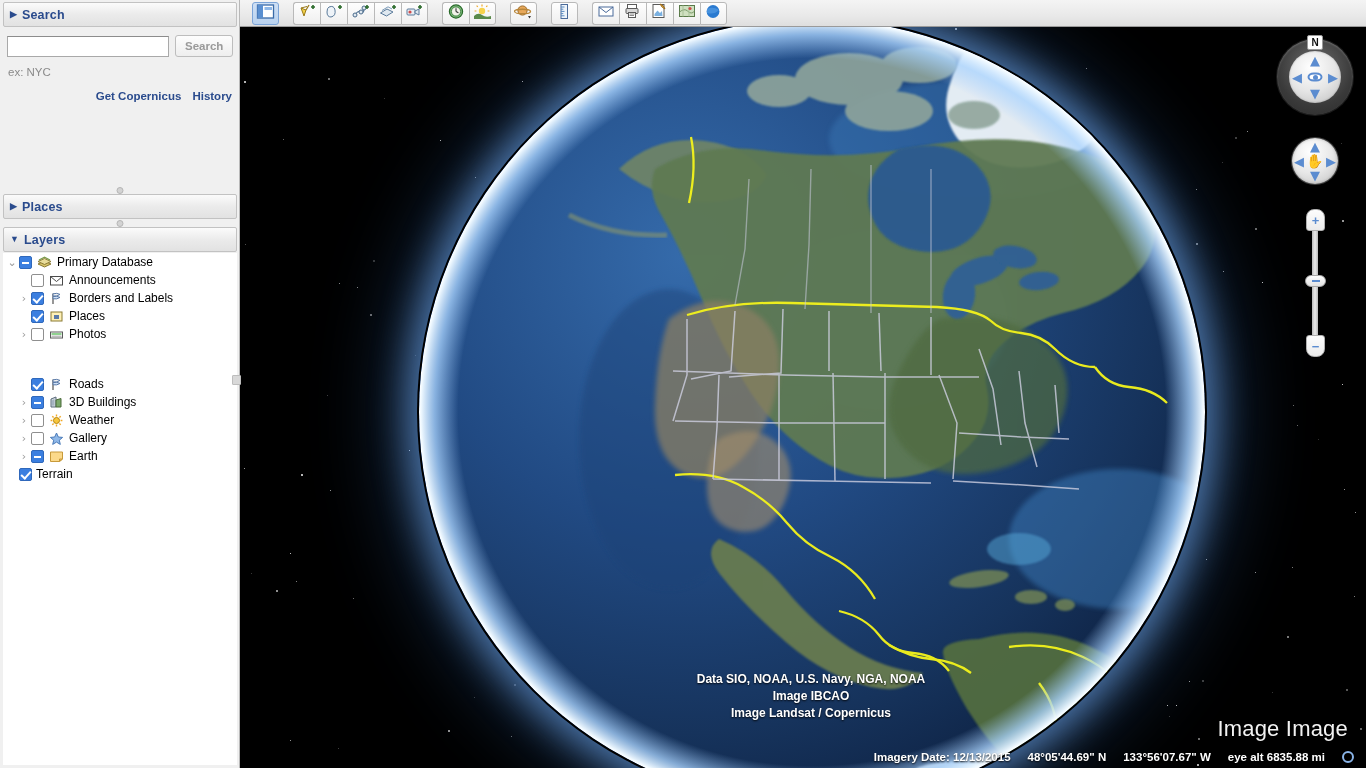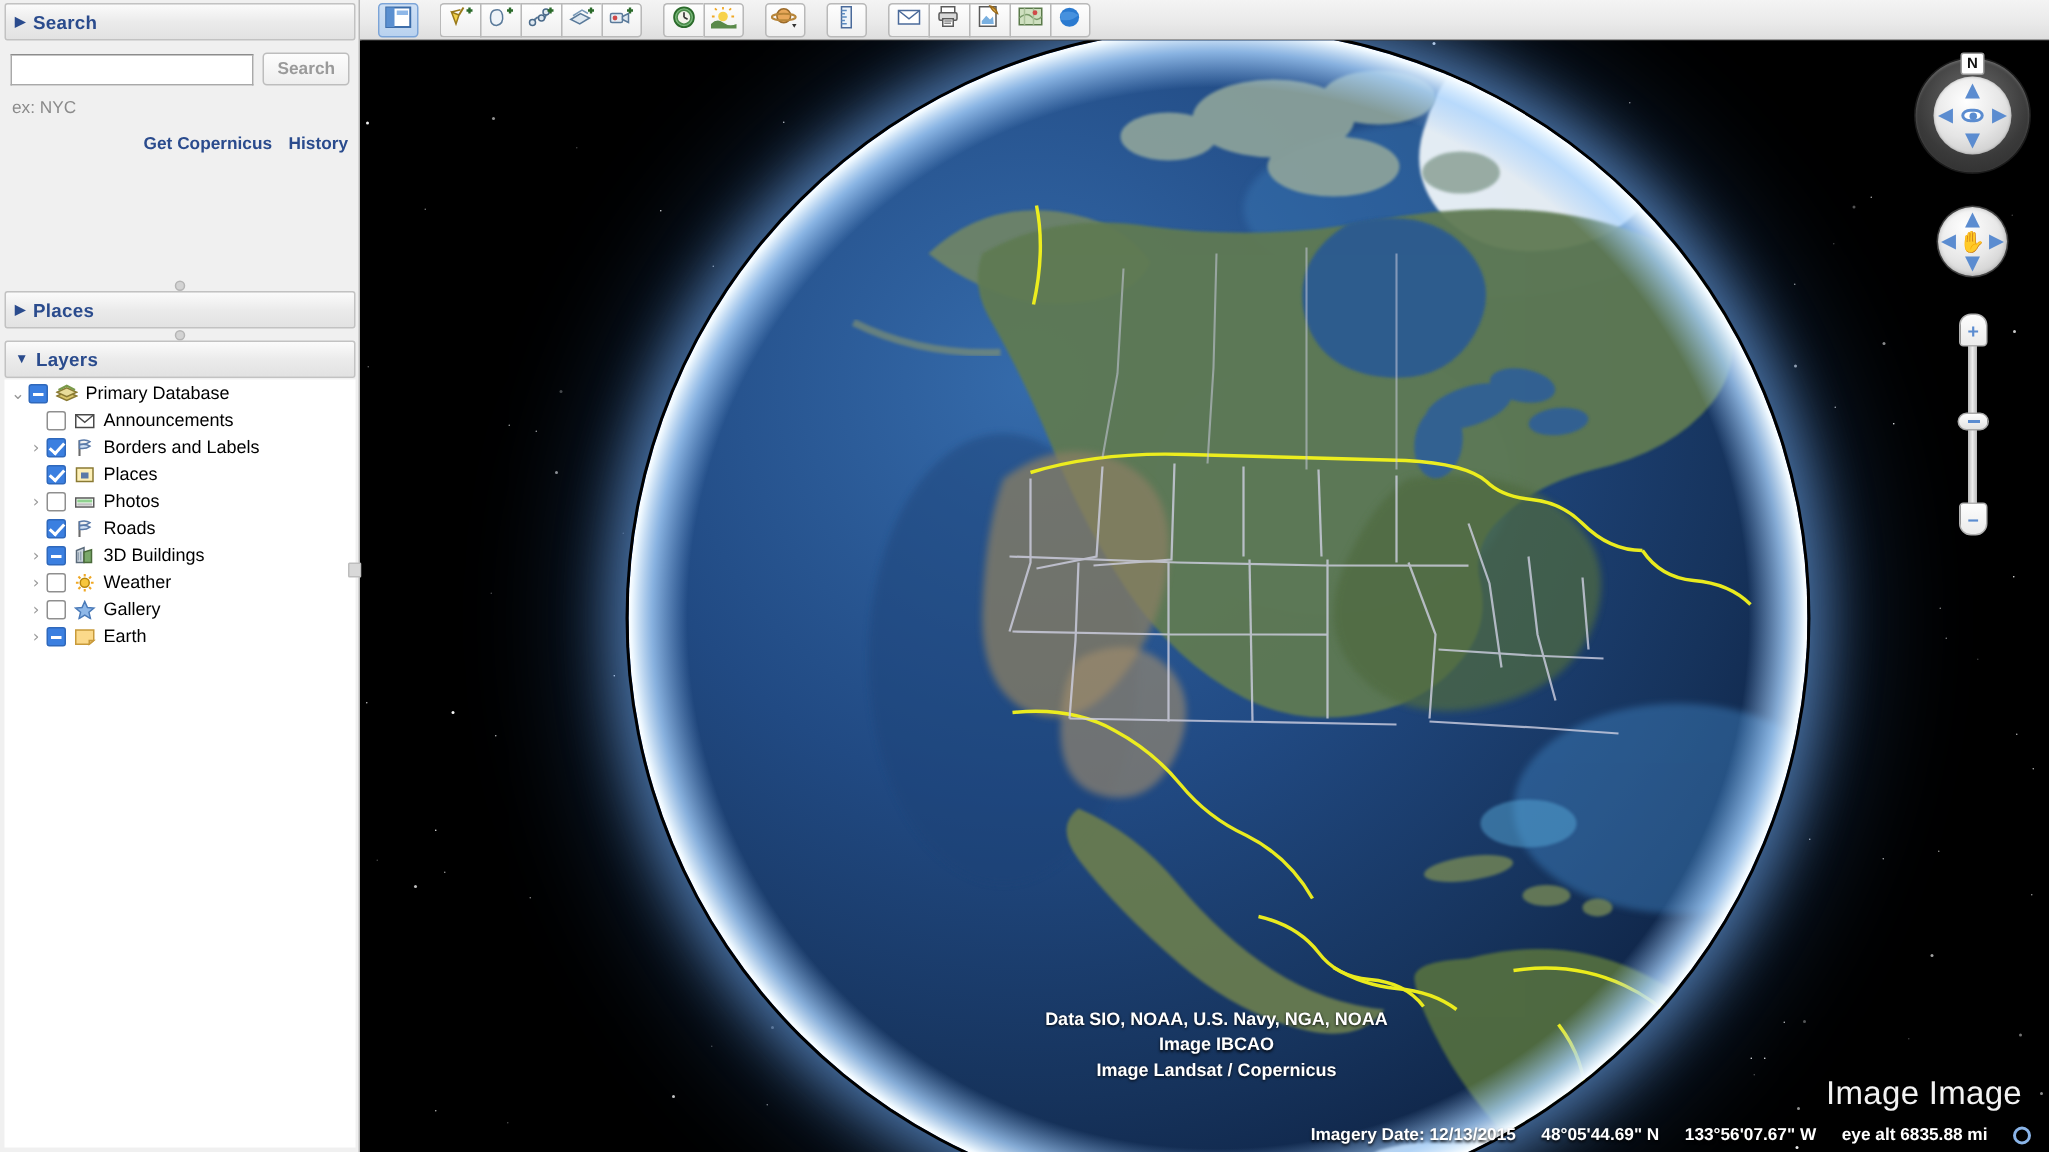--- a/index.html
+++ b/index.html
@@ -347,21 +347,21 @@
             <span class="cb"></span>
             <span class="licon">
               <svg width="15" height="13" viewBox="0 0 15 13">
                 <rect x="1.5" y="4" width="12" height="6" fill="#fff" stroke="#5a5a5a"></rect>
                 <rect x="2.5" y="5" width="10" height="2" fill="#8fd18f"></rect>
                 <rect x="2.5" y="7.5" width="10" height="1.6" fill="#bfbfbf"></rect>
               </svg>
             </span>
             <span class="lbl">Photos</span>
           </div>
-          <div class="layer-row" style="padding-left: 14px;">
+          <div class="layer-row" style="padding-left: 14px; margin-top: 32px;">
             <span class="expander none">›</span>
             <span class="cb checked"></span>
             <span class="licon">
               <svg width="15" height="13" viewBox="0 0 15 13">
                 <path d="M4 1.5 L4 12" stroke="#6a6a6a" stroke-width="1.4"></path>
                 <path d="M4 1.8 q4 -1.2 7 .6 q-3 2.4 -7 1.6 z" fill="#f2f2f2" stroke="#5a7aa8"></path>
                 <path d="M4 4.6 q4 -1 7 .8 q-3 2.2 -7 1.4 z" fill="#cfe0f5" stroke="#5a7aa8"></path>
               </svg>
             </span>
             <span class="lbl">Roads</span>
@@ -405,20 +405,25 @@
           <div class="layer-row" style="padding-left: 14px;">
             <span class="expander">›</span>
             <span class="cb partial"></span>
             <span class="licon">
               <svg width="15" height="13" viewBox="0 0 15 13">
                 <path d="M1.5 2 L13.5 2 L13.5 9 L10.5 11.5 L1.5 11.5 Z" fill="#fbd98a" stroke="#c89a3a"></path>
                 <path d="M13.5 9 L10.5 9 L10.5 11.5 Z" fill="#f0c068" stroke="#c89a3a"></path>
               </svg>
             </span>
             <span class="lbl">Earth</span>
+          </div>
+          <div class="layer-row" style="padding-left: 2px;">
+            <span class="expander none">›</span>
+            <span class="cb checked"></span>
+            <span class="lbl">Terrain</span>
           </div>
         </div>
     </div>
 
     <div id="v-splitter"></div>
   </div>
 
   <div id="toolbar">
       <div class="tgroup">
         <div class="tbtn active">

